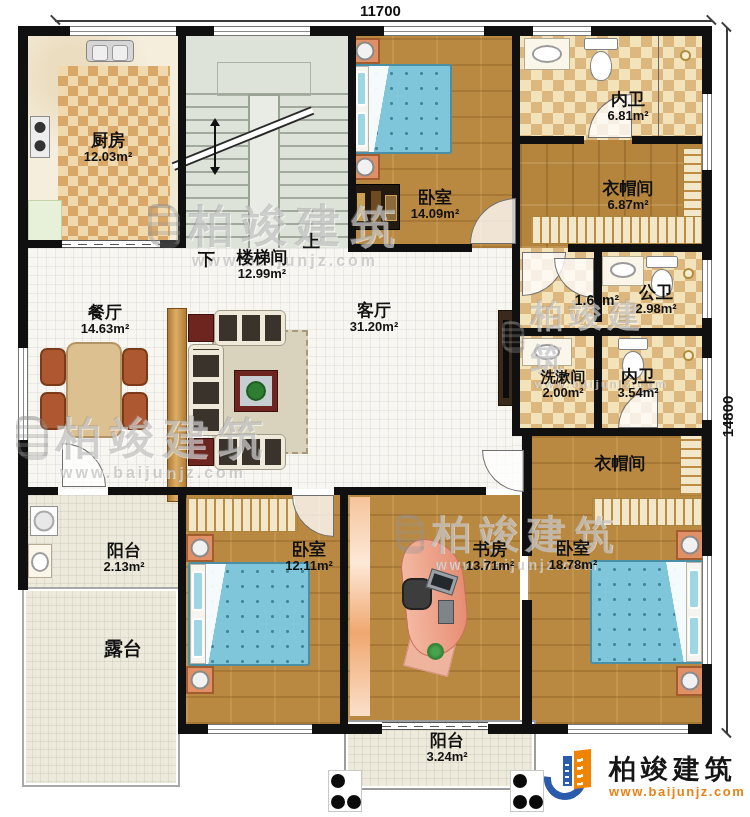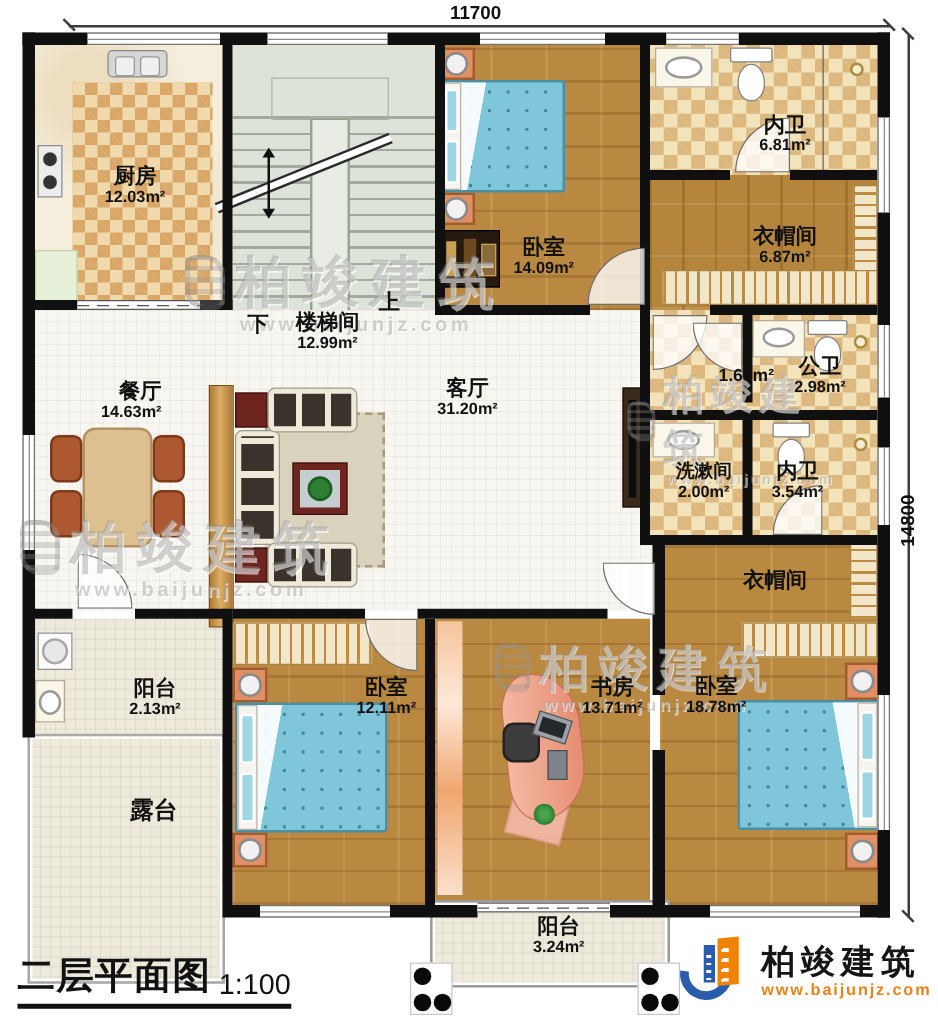--- a/index.html
+++ b/index.html
@@ -338,21 +338,21 @@
     <div class="ra">2.98m²</div>
   </div>
   <div class="rlabel" style="left:563px;top:385px;">
     <div class="rn" style="font-size:15px;">洗漱间</div>
     <div class="ra">2.00m²</div>
   </div>
   <div class="rlabel" style="left:638px;top:384px;">
     <div class="rn">内卫</div>
     <div class="ra">3.54m²</div>
   </div>
-  <div class="rlabel" style="left:105px;top:320px;text-align:right;">
+  <div class="rlabel" style="left:105px;top:320px;">
     <div class="rn">餐厅</div>
     <div class="ra">14.63m²</div>
   </div>
   <div class="rlabel" style="left:374px;top:318px;">
     <div class="rn">客厅</div>
     <div class="ra">31.20m²</div>
   </div>
   <div class="rlabel" style="left:620px;top:464px;">
     <div class="rn">衣帽间</div>
   </div>
@@ -383,24 +383,20 @@
   <div class="dim-line" style="left:55px;top:20px;width:657px;height:1.5px;"></div>
   <div class="tick" style="left:49px;top:19px;"></div>
   <div class="tick" style="left:705px;top:19px;"></div>
   <div class="dim-text" style="left:360px;top:2px;"><span>11700</span></div>
   <div class="dim-line" style="left:726px;top:28px;width:1.5px;height:706px;"></div>
   <div class="tick" style="left:720px;top:26px;"></div>
   <div class="tick" style="left:720px;top:732px;"></div>
   <div class="dim-text" style="left:702px;top:408px;width:50px;text-align:center;transform:rotate(-90deg);"><span>14800</span></div>
 
   <div class="titleblock">
-    <div class="tb-main">
-      <span class="tb-title">二层平面图</span>
-      <span class="tb-scale">1:100</span>
-    </div>
     <div class="tb-info">
     </div>
   </div>
 
   <div class="logo">
     <div class="logo-mark">
       <div class="lm-swoosh"></div>
         <div class="lm-b1"></div>
         <div class="lm-b2"></div>
     </div>

